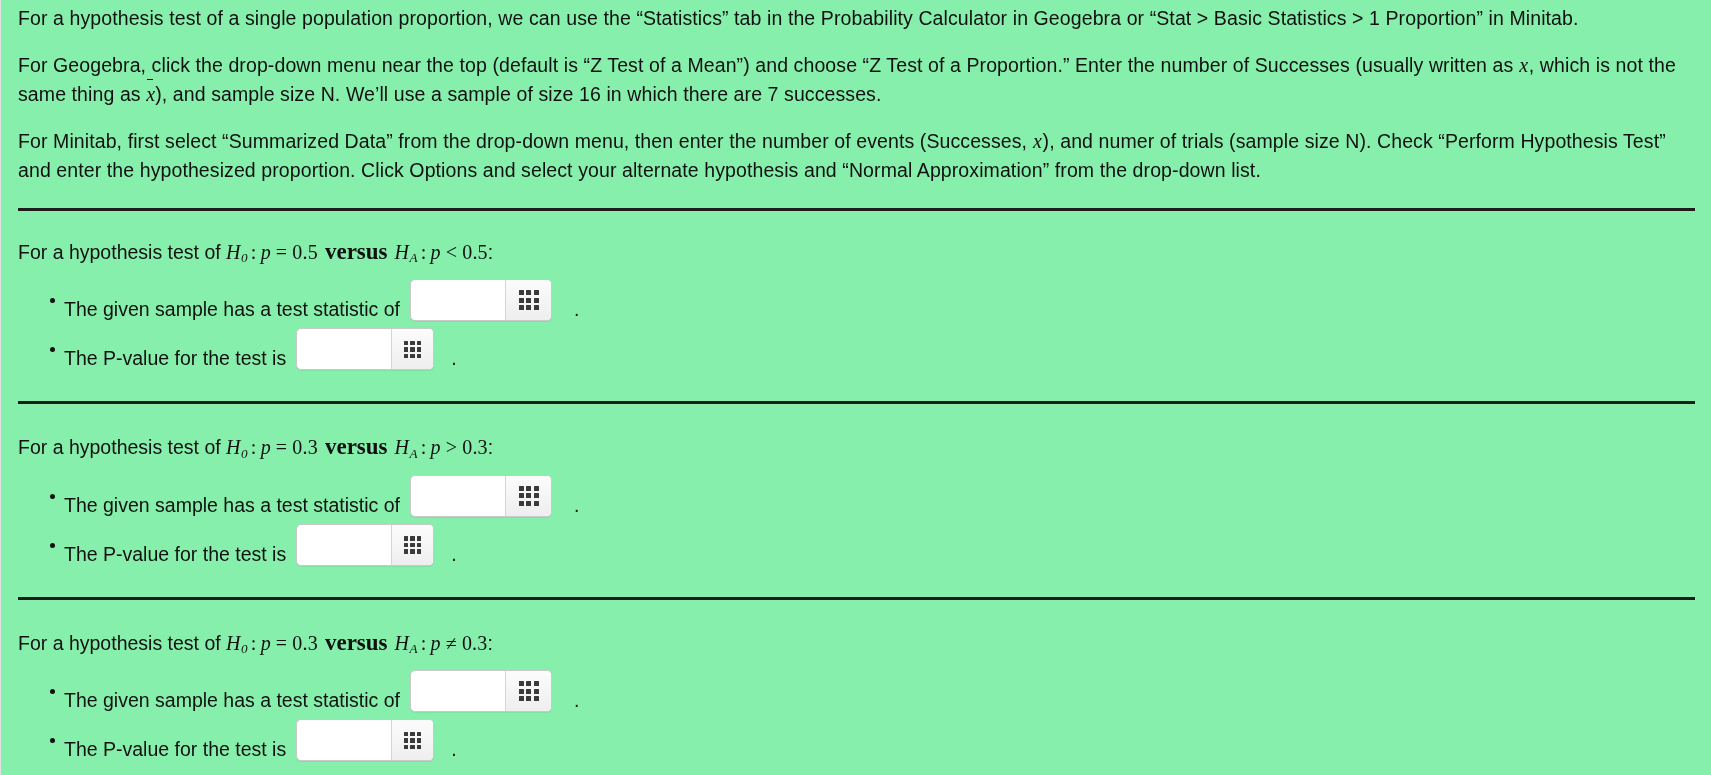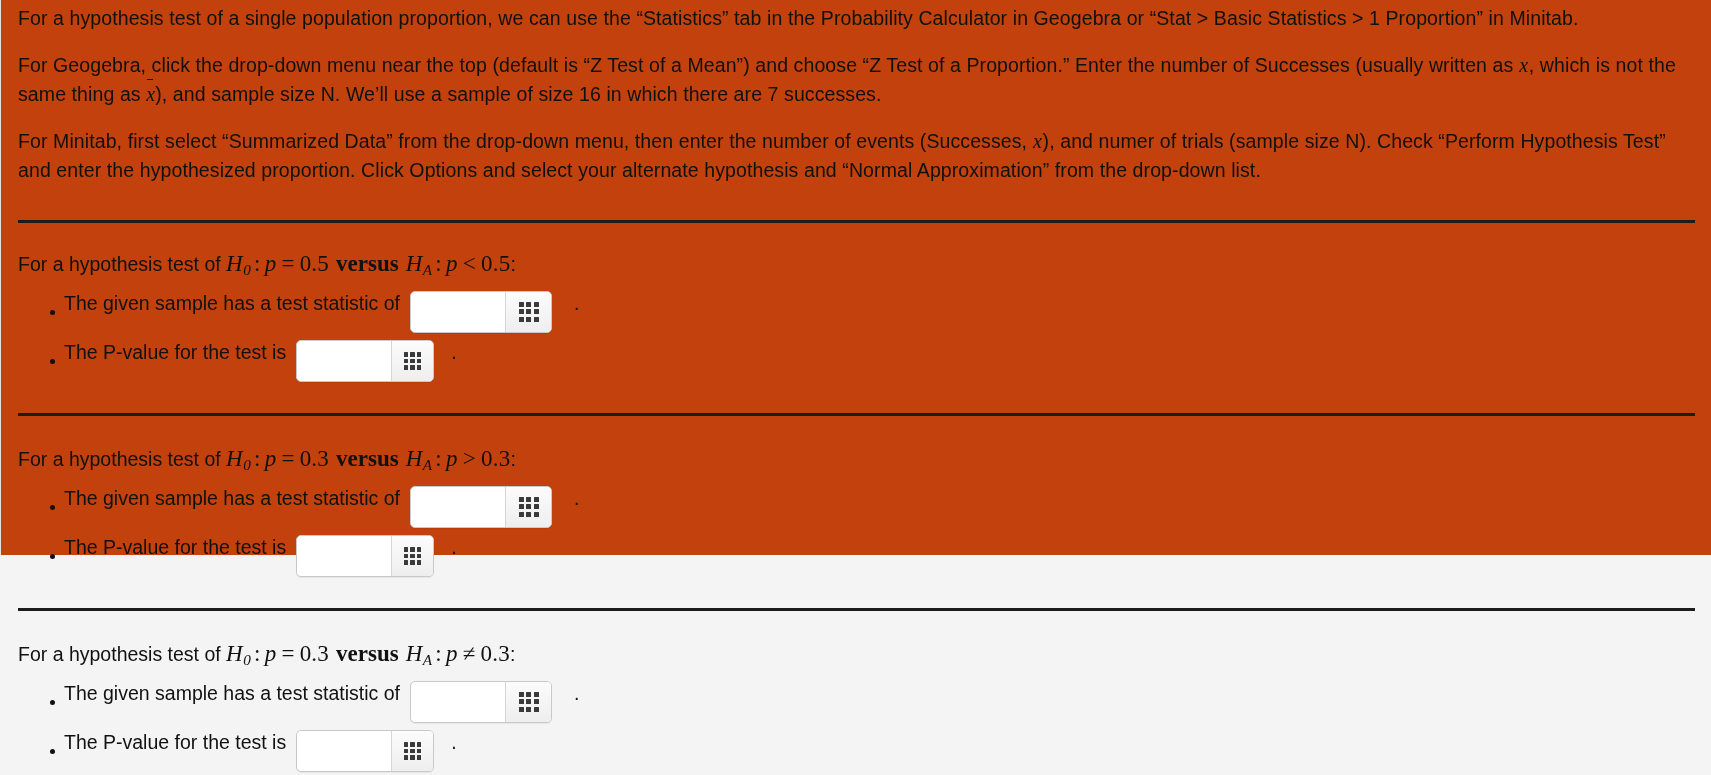--- a/index.html
+++ b/index.html
@@ -12,40 +12,40 @@
     height: 775px;
     background: #f4f4f4;
     font-family: "Liberation Sans", sans-serif;
     color: #1a1a1a;
     overflow: hidden;
     -webkit-font-smoothing: antialiased;
   }
   .page {
     position: relative;
     width: 1711px;
-    height: 555px;
+    height: 775px;
     box-sizing: border-box;
     padding: 0 16px 0 17px;
     border-left: 1px solid #e2e2e2;
-    background: #c2410c;
+    background: #86efac;
   }
 
   
   .intro {
     padding-top: 4px;
   }
   .para {
     font-size: 19.5px;
     line-height: 29px;
     color: #111;
     margin: 0 0 18px 0;
     max-width: 1682px;
     letter-spacing: 0.005em;
   }
-  .para:last-child { margin-bottom: 12px; }
+  .para:last-child { margin-bottom: 0; }
 
   
   .mi {
     font-family: "Liberation Serif", "DejaVu Serif", serif;
     font-style: italic;
     font-size: 20px;
     padding: 0 0.5px;
   }
   .mi-bar {
     position: relative;
@@ -79,21 +79,21 @@
     font-size: 19.5px;
     line-height: 30px;
     color: #111;
     margin: 0;
     white-space: nowrap;
   }
 
   
   .math {
     font-family: "Liberation Serif", "DejaVu Serif", serif;
-    font-size: 23px;
+    font-size: 20px;
     font-style: normal;
     letter-spacing: 0.01em;
     white-space: nowrap;
   }
   .math .var {
     font-style: italic;
   }
   .math .sub {
     font-style: italic;
     font-size: 0.66em;
@@ -120,21 +120,21 @@
   }
 
   ul.answers {
     list-style: none;
     margin: 6px 0 0 0;
     padding: 0;
   }
   ul.answers li {
     position: relative;
     display: flex;
-    align-items: flex-start;
+    align-items: flex-end;
     font-size: 19.5px;
     line-height: 24px;
     color: #111;
     padding-left: 46px;
     margin-bottom: 7px;
     min-height: 42px;
   }
   ul.answers li::before {
     content: "";
     position: absolute;

